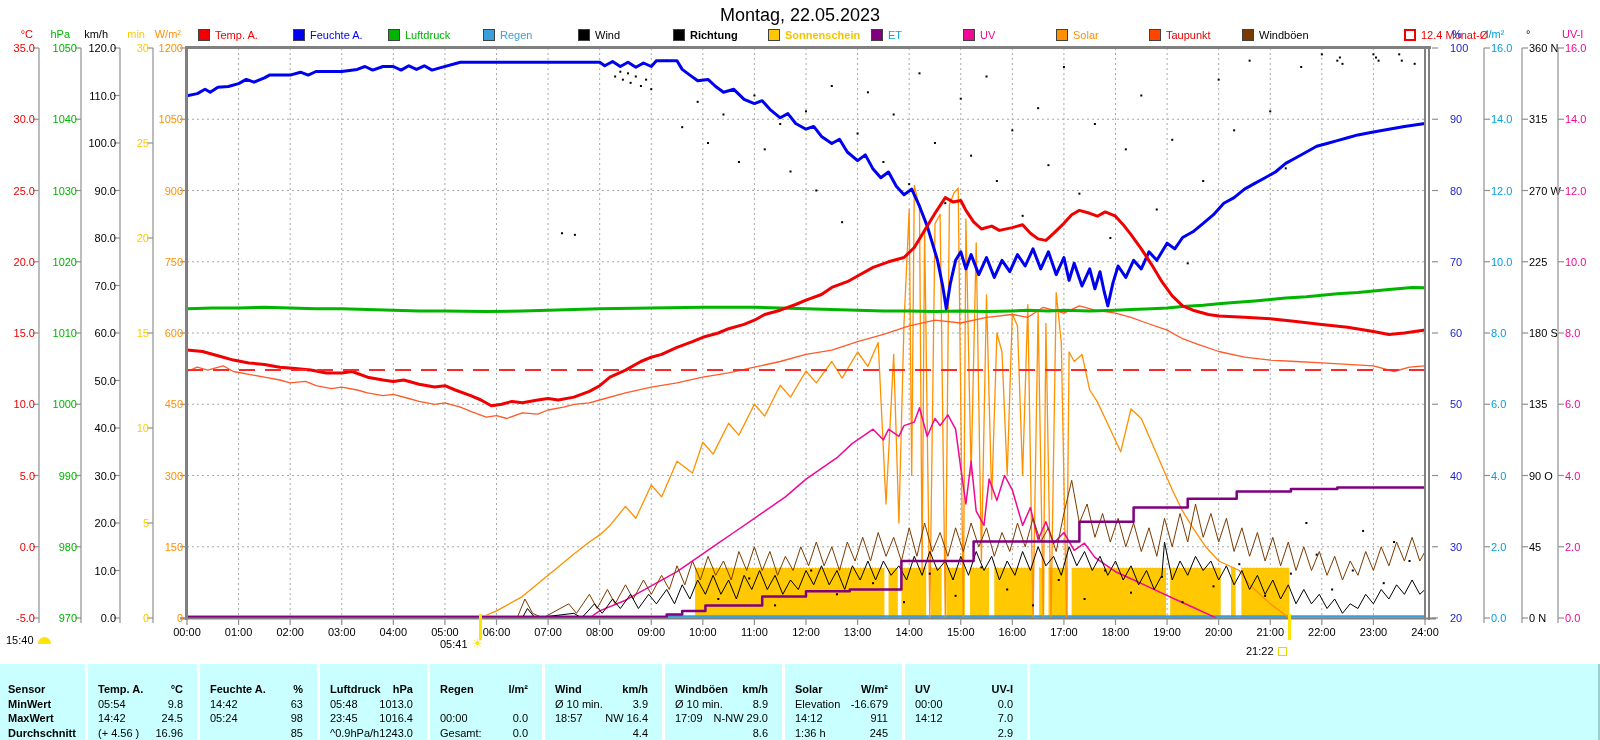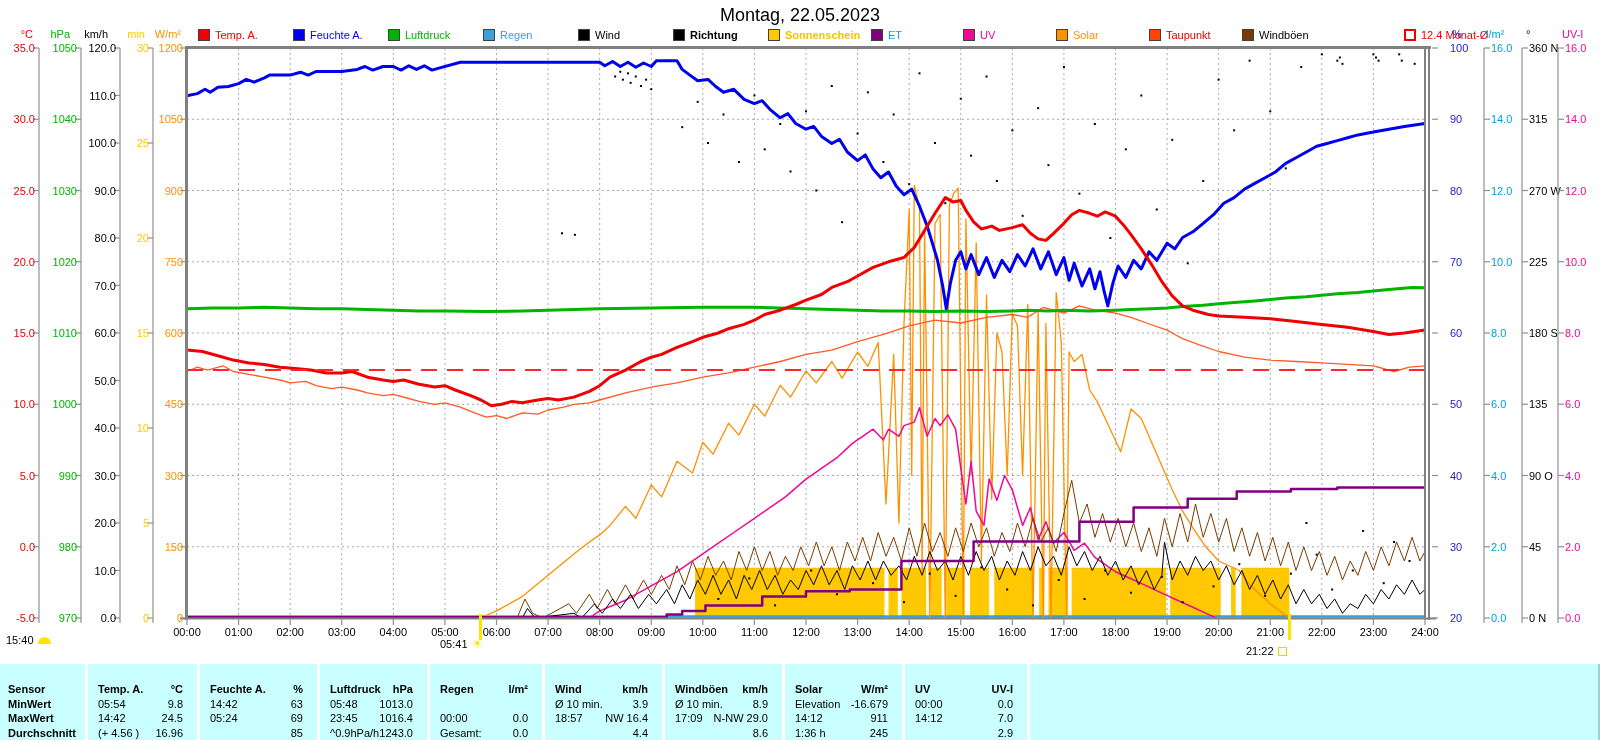--- a/index.html
+++ b/index.html
@@ -592,21 +592,21 @@
       <div class="trow hd">
           <span>Feuchte A.</span>
           <span>%</span>
         </div>
       <div class="trow">
           <span>14:42</span>
           <span>63</span>
         </div>
       <div class="trow">
           <span>05:24</span>
-          <span>69</span>
+          <span>98</span>
         </div>
       <div class="trow">
           <span></span>
           <span>85</span>
         </div>
     </div>
     <div class="col" style="width:110px">
       <div class="trow hd">
           <span>Luftdruck</span>
           <span>hPa</span>

